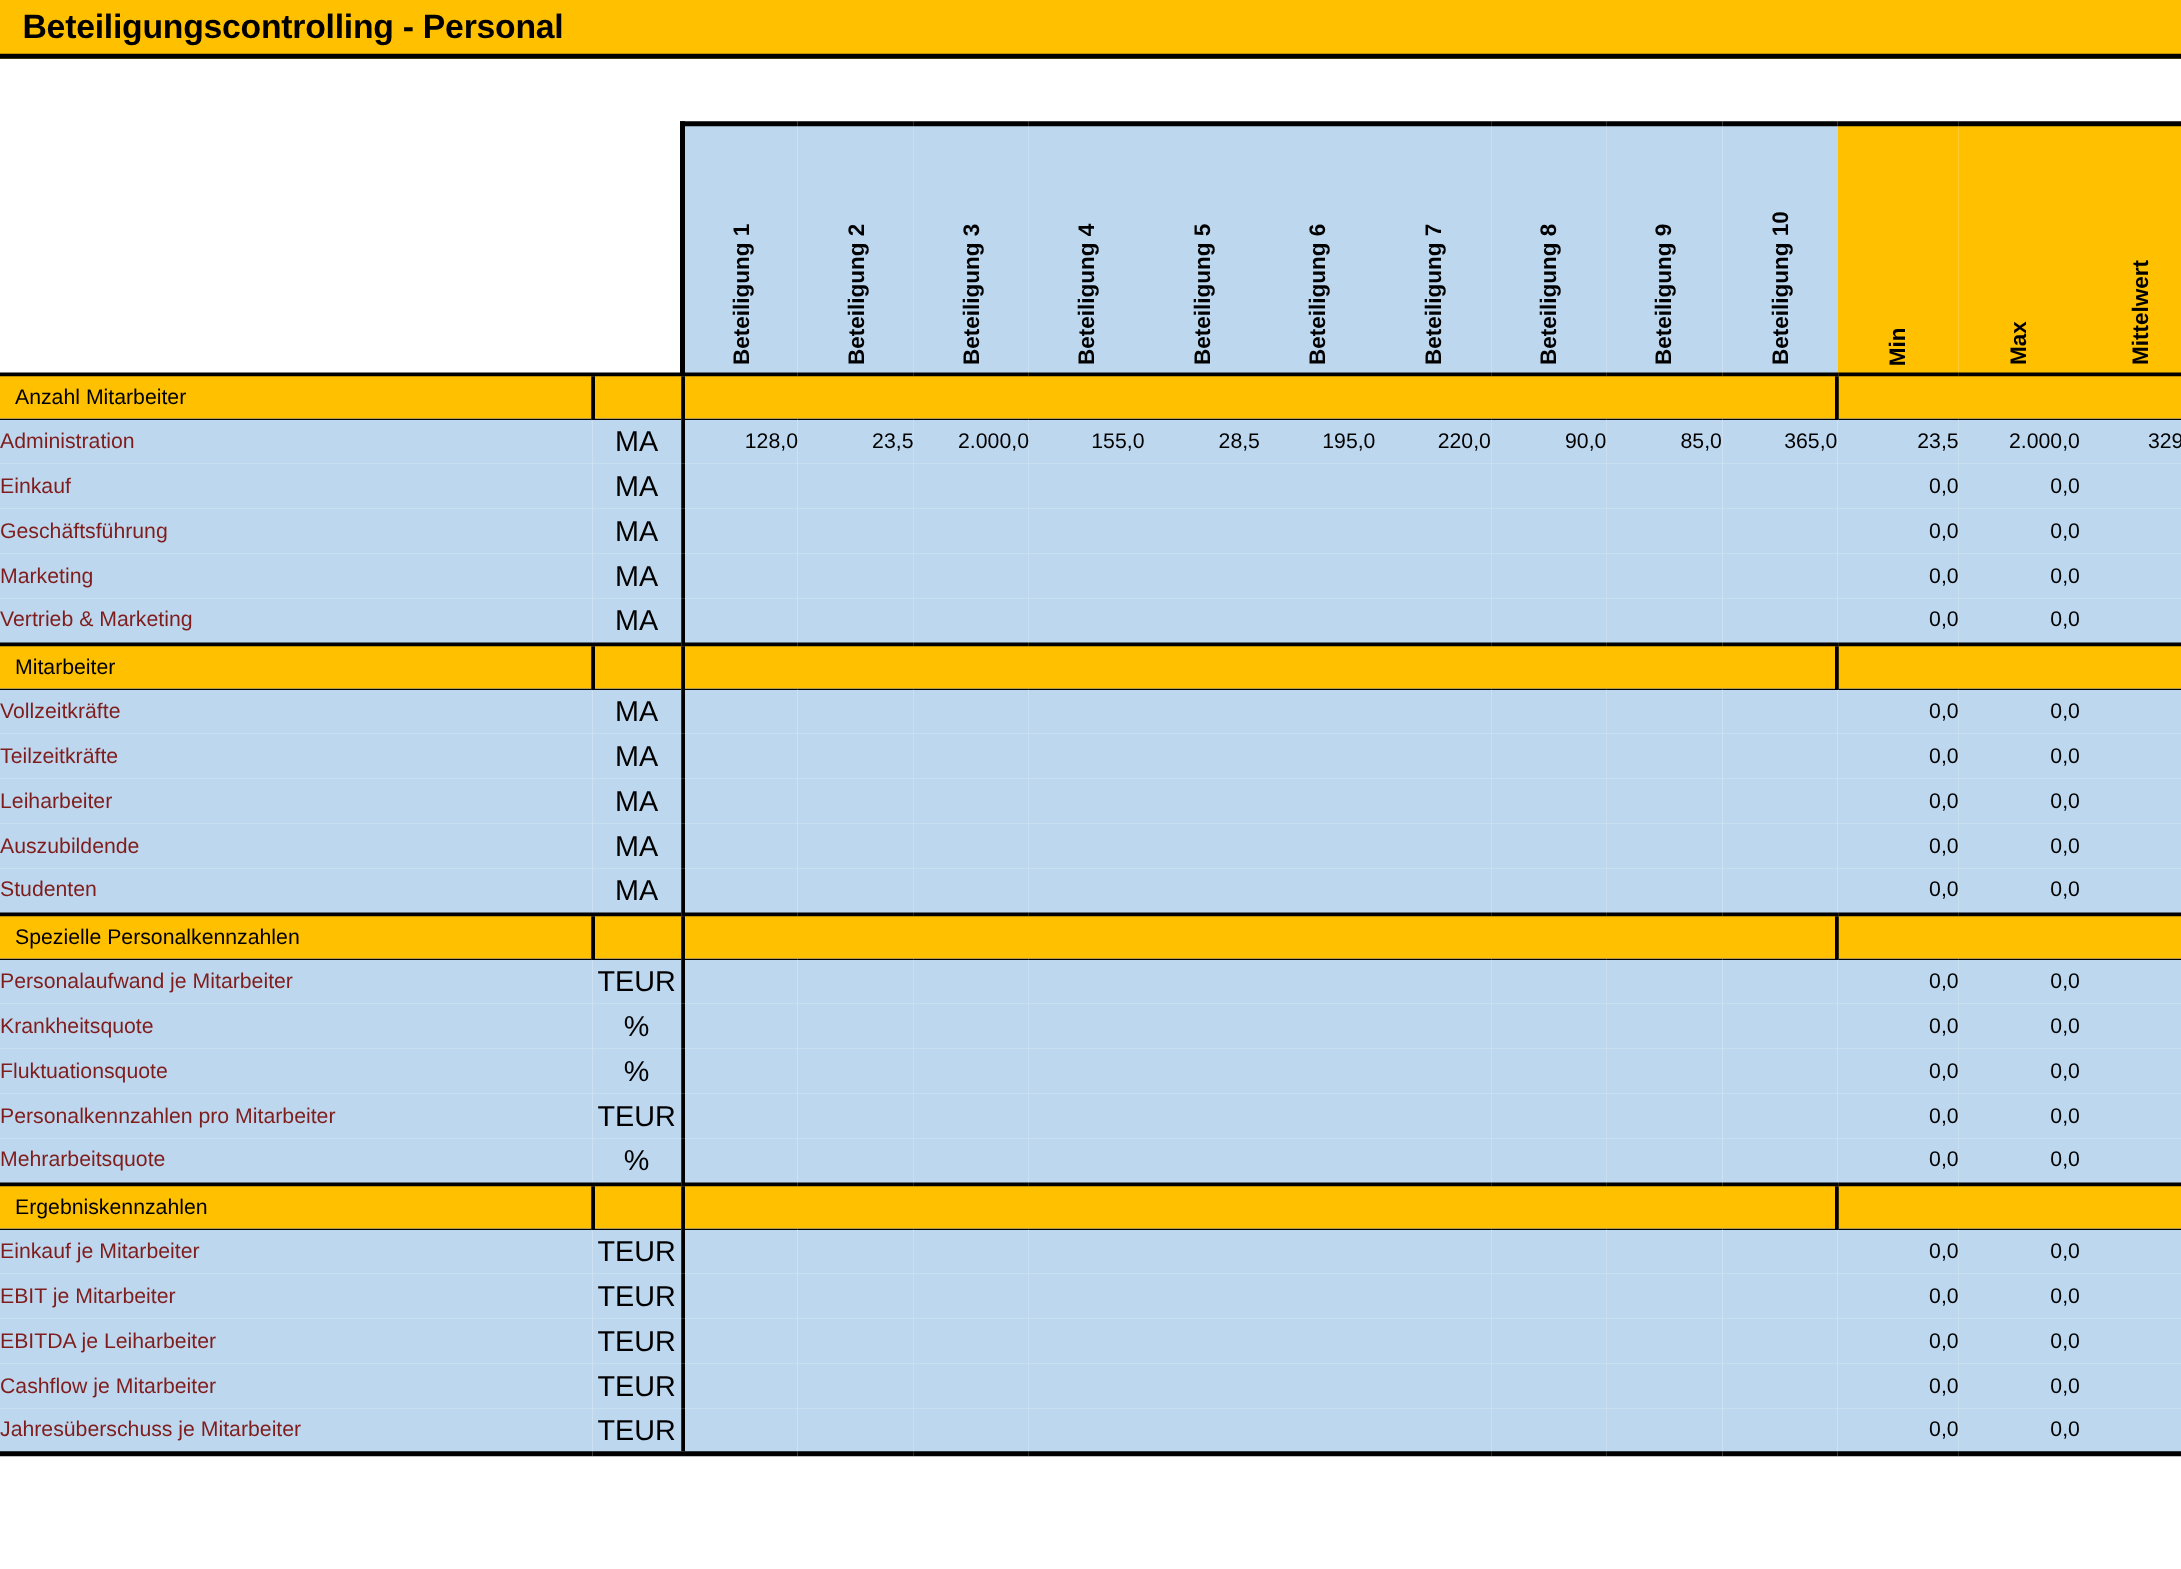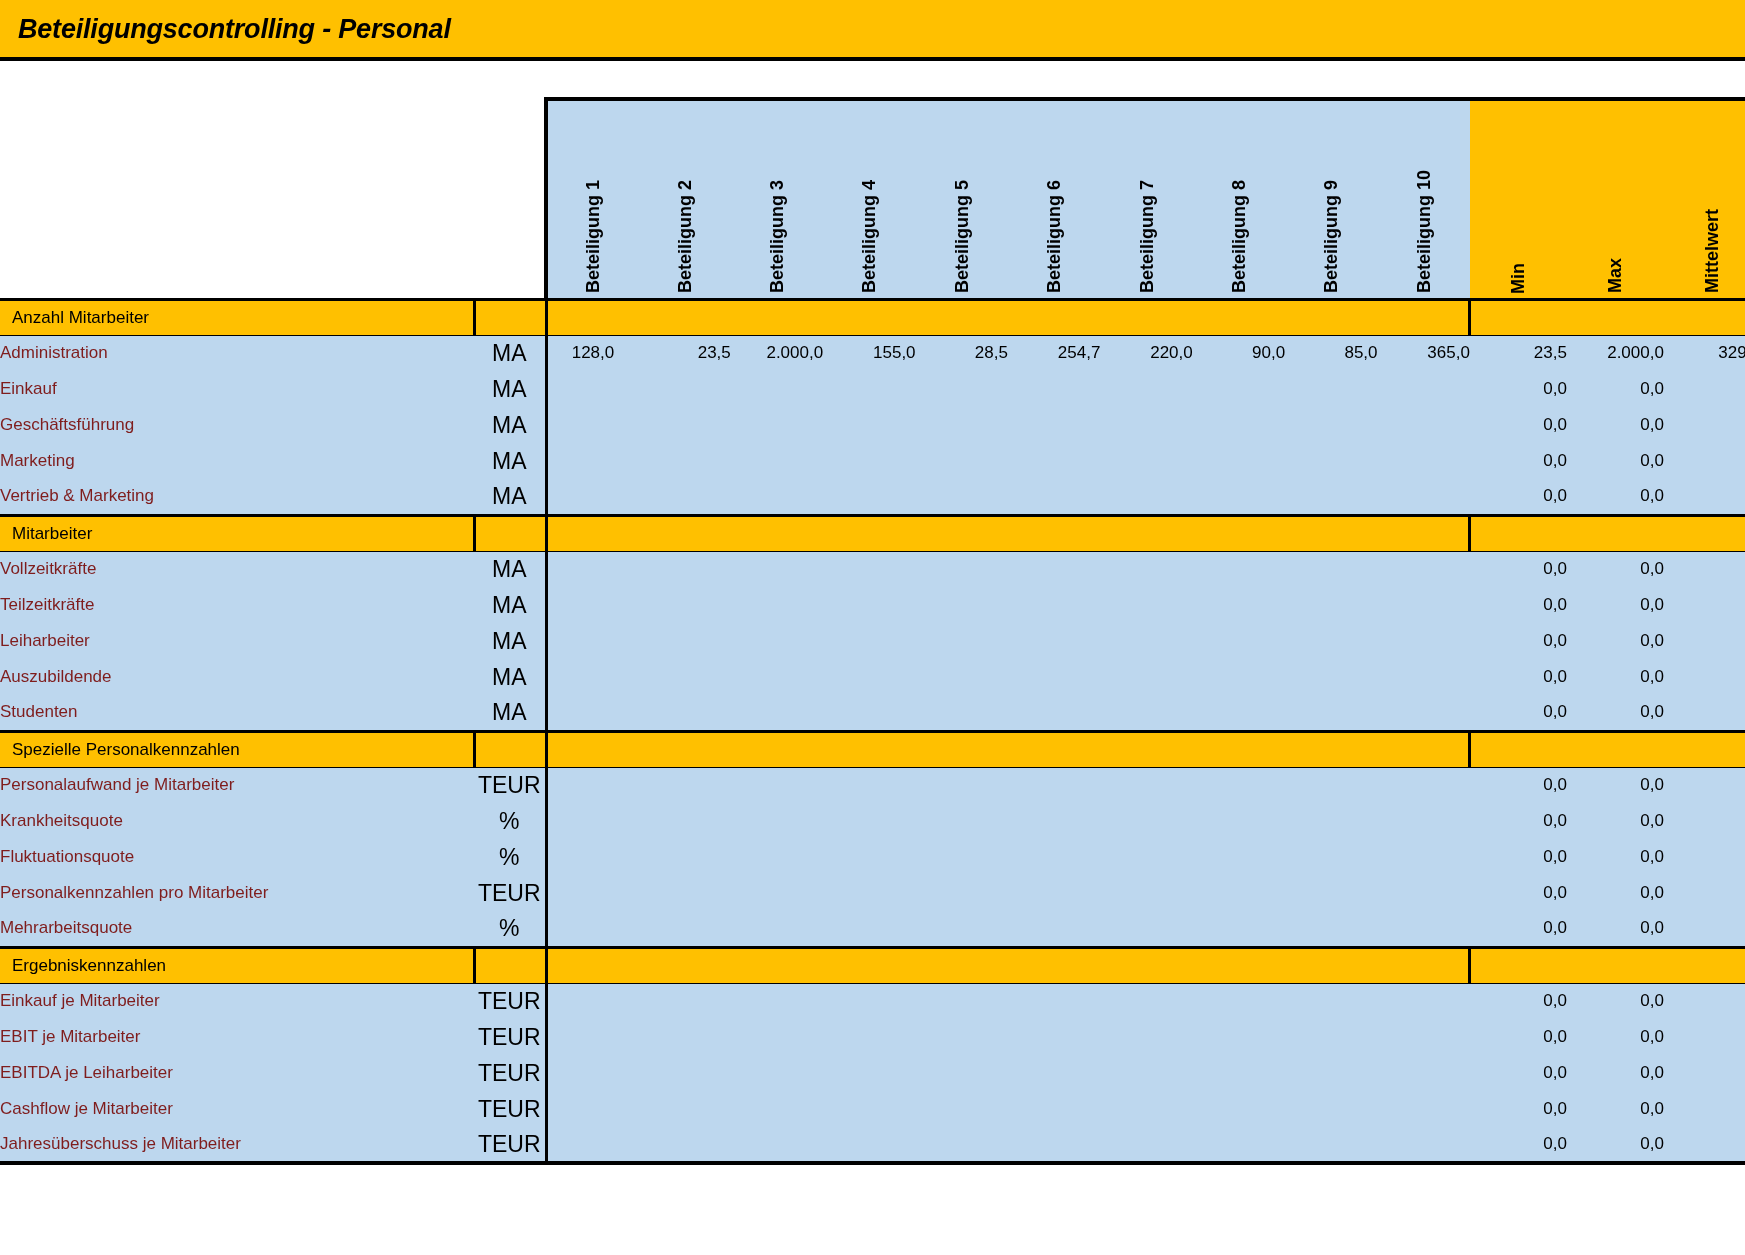--- a/index.html
+++ b/index.html
@@ -12,24 +12,23 @@
     width: 1745px; height: 1255px;
     position: relative;
     overflow: hidden;
     background: #ffffff;
   }
 
   
   .title-bar {
     position: absolute;
     left: 0; top: 0;
-    width: 1745px; height: 61px;
+    width: 1745px; height: 47px;
     background: #FFC000;
     border-bottom: 4px solid #000000;
-    font-style: italic;
   }
   .title-bar .title-text {
     position: absolute;
     left: 18px; top: 50%;
     transform: translateY(-50%);
     font-size: 27px;
     font-weight: bold;
     color: #000000;
     letter-spacing: -0.2px;
     white-space: nowrap;
@@ -120,21 +119,21 @@
     font-size: 23px;
     color: #000000;
     border-left: 3px solid #000000;
   }
   td.d-part {
     text-align: right;
     padding-right: 16px;
     font-size: 17px;
     color: #000000;
   }
-  td.d-part.first { border-left: 3px solid #000000; text-align: center; }
+  td.d-part.first { border-left: 3px solid #000000; }
   td.d-summ {
     background: #ffffff;
     text-align: right;
     padding-right: 16px;
     font-size: 17px;
     color: #000000;
   }
   td.d-summ.first { border-left: 0; }
 
   tr.last-row td { border-bottom: 4px solid #000000; }
@@ -193,21 +192,21 @@
           <td class="sec-summ-first" colspan="3"></td>
         </tr>
         <tr class="data-row">
           <td class="d-label">Administration</td>
           <td class="d-unit">MA</td>
           <td class="d-part first">128,0</td>
           <td class="d-part">23,5</td>
           <td class="d-part">2.000,0</td>
           <td class="d-part">155,0</td>
           <td class="d-part">28,5</td>
-          <td class="d-part">254,7</td>
+          <td class="d-part">195,0</td>
           <td class="d-part">220,0</td>
           <td class="d-part">90,0</td>
           <td class="d-part">85,0</td>
           <td class="d-part">365,0</td>
           <td class="d-summ first">23,5</td>
           <td class="d-summ">2.000,0</td>
           <td class="d-summ">329,0</td>
         </tr>
         <tr class="data-row">
           <td class="d-label">Einkauf</td>

